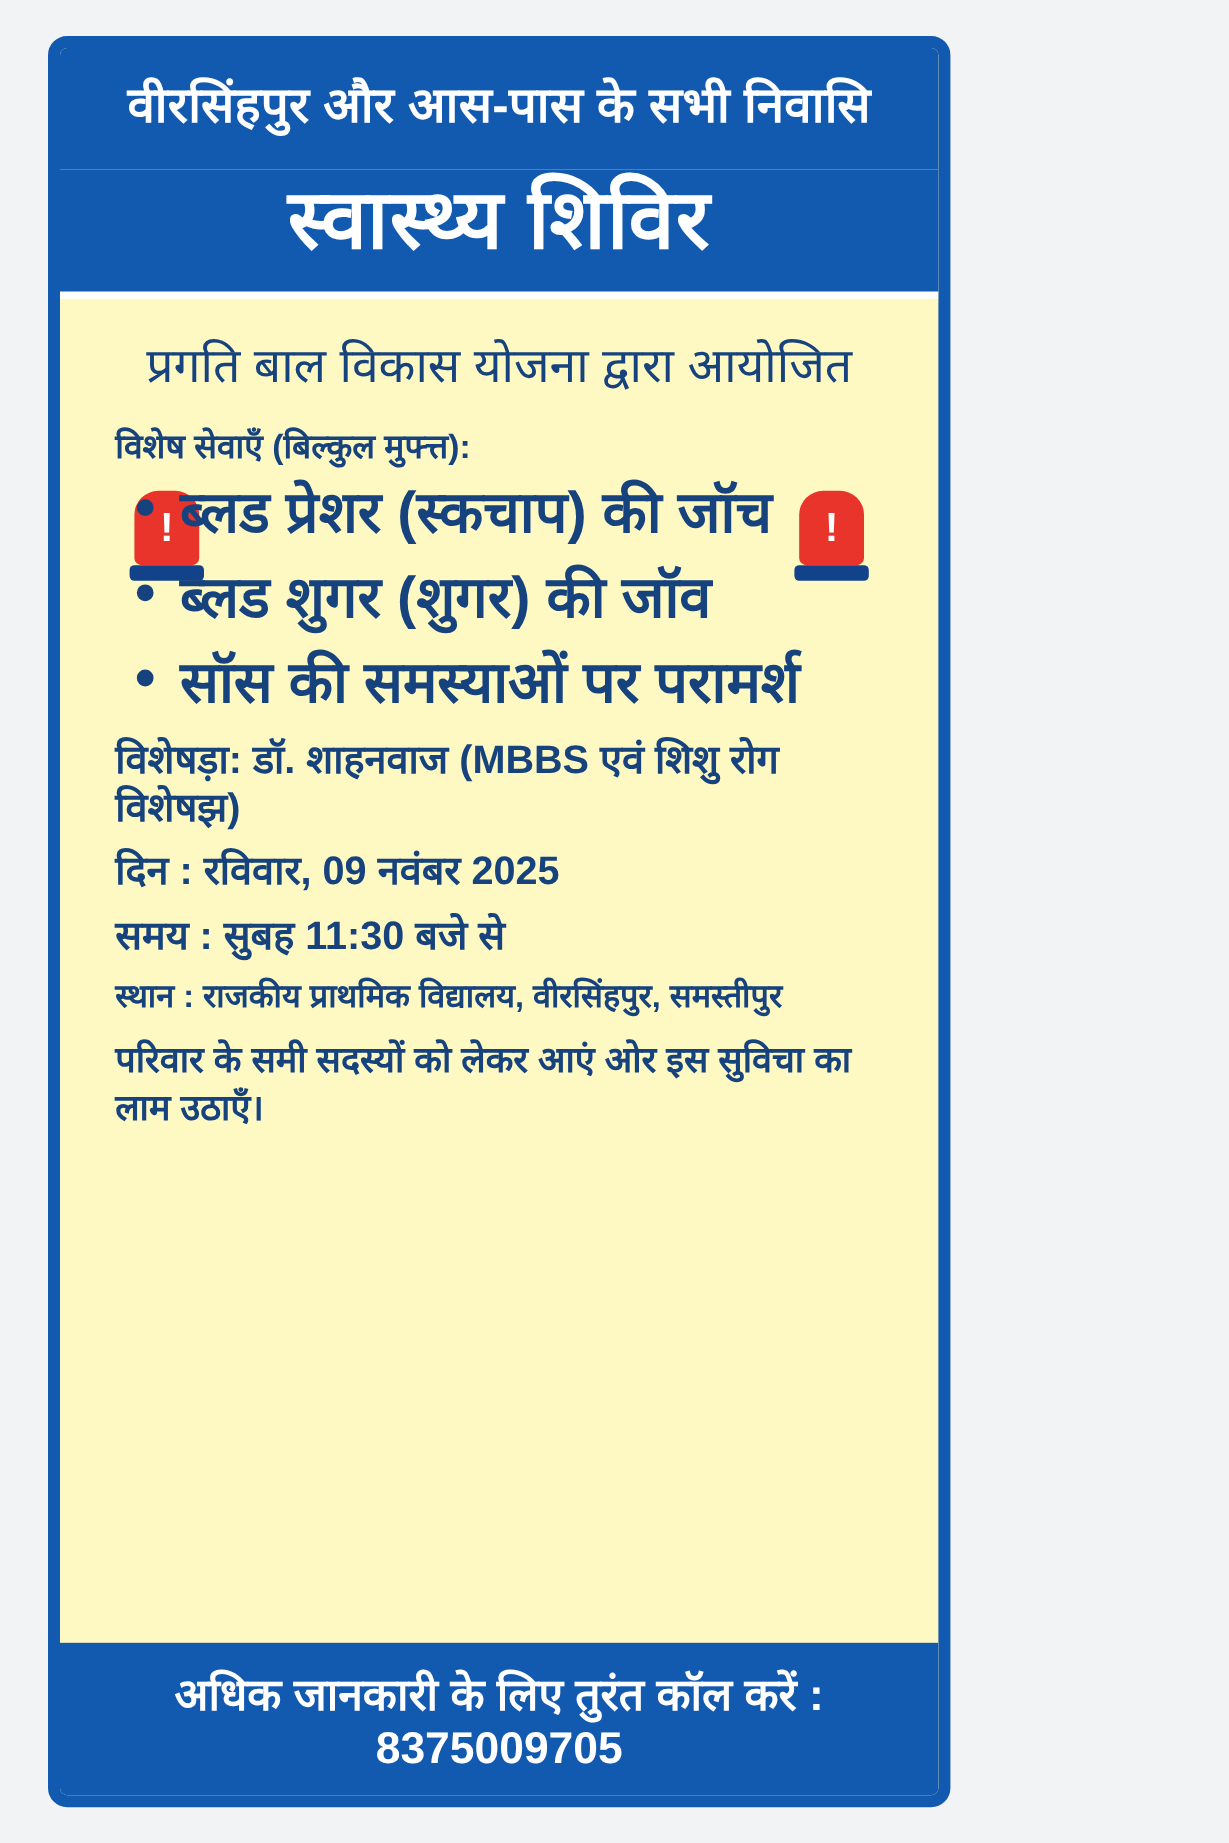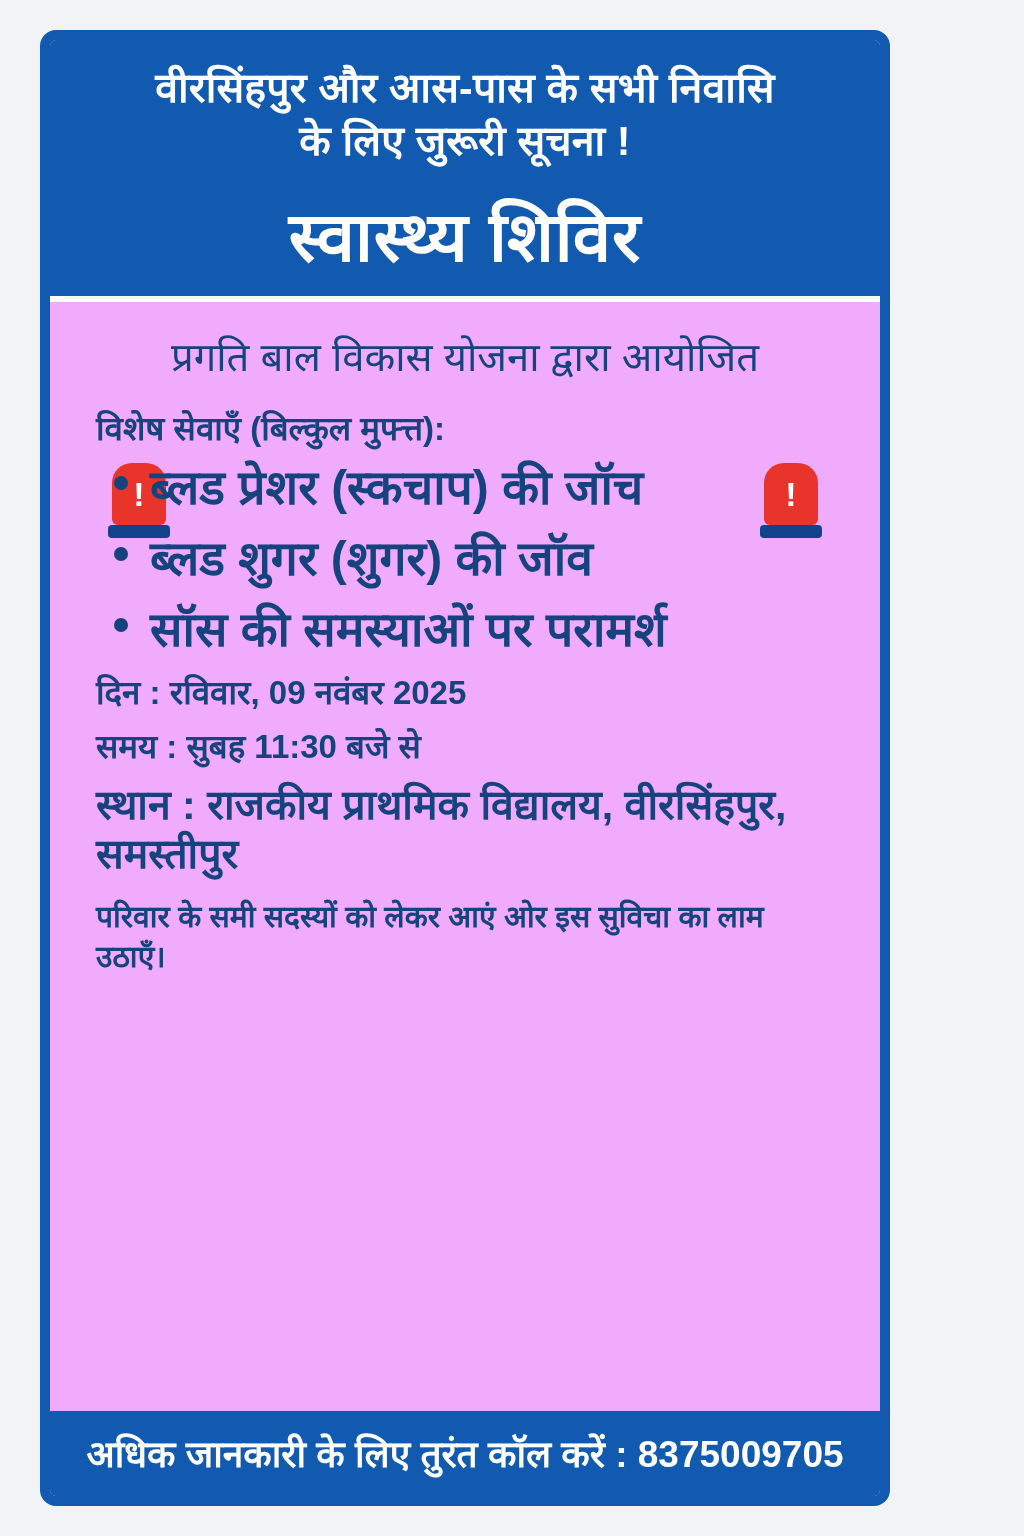--- a/index.html
+++ b/index.html
@@ -11,23 +11,23 @@
     width: 1024px;
     height: 1536px;
     font-family: "Liberation Sans", sans-serif;
     overflow: hidden;
   }
 
   .poster {
     position: absolute;
     left: 40px;
     top: 30px;
-    width: 850px;
+    width: 752px;
     height: 1476px;
-    background: #f0abfc;
+    background: #fef9c3;
     border: 10px solid #1259b0;
     border-radius: 16px;
     box-sizing: border-box;
     overflow: hidden;
   }
 
   
   .header-band {
     background: #1259b0;
     color: #ffffff;
@@ -127,21 +127,21 @@
     color: #16427e;
   }
   .organizer {
     text-align: center;
     font-size: 40px;
     font-weight: normal;
     color: #16427e;
     margin: 16px 0 22px 0;
   }
   .section-head {
-    font-size: 33px;
+    font-size: 28px;
     font-weight: bold;
     color: #16427e;
     margin: 0 0 10px 4px;
   }
   ul.services {
     list-style: none;
     margin: 0 0 14px 0;
     padding: 0 0 0 14px;
   }
   ul.services li {
@@ -165,21 +165,21 @@
   }
 
   .detail {
     font-size: 33px;
     font-weight: bold;
     color: #16427e;
     margin: 0 0 14px 4px;
     line-height: 1.2;
   }
   .detail.small {
-    font-size: 41px;
+    font-size: 27px;
   }
   .note {
     font-size: 30px;
     font-weight: bold;
     color: #16427e;
     line-height: 1.35;
     margin: 18px 0 0 4px;
   }
 
   
@@ -196,21 +196,20 @@
     font-weight: bold;
   }
 </style>
 </head>
 <body>
 
 <div class="poster">
 
   <div class="header-band">
     <div class="header-line">वीरसिंहपुर और आस-पास के सभी निवासि</div>
-    <div class="header-line">के लिए जुरूरी सूचना !</div>
   </div>
 
   <div class="title-zone">
 
     <div class="siren left">
       <div class="dome">!</div>
       <div class="base"></div>
     </div>
 
     <div class="siren right">
@@ -230,20 +229,21 @@
     <div class="organizer">प्रगति बाल विकास योजना द्वारा आयोजित</div>
 
     <div class="section-head">विशेष सेवाएँ (बिल्कुल मुफ्त्त):</div>
 
     <ul class="services">
       <li>ब्लड प्रेशर (स्कचाप) की जॉच</li>
       <li>ब्लड शुगर (शुगर) की जॉव</li>
       <li>सॉस की समस्याओं पर परामर्श</li>
     </ul>
 
+    <div class="detail">विशेषड़ा: डॉ. शाहनवाज (MBBS एवं शिशु रोग विशेषझ)</div>
     <div class="detail">दिन :   रविवार, 09 नवंबर 2025</div>
     <div class="detail">समय : सुबह 11:30 बजे से</div>
     <div class="detail small">स्थान : राजकीय प्राथमिक विद्यालय, वीरसिंहपुर, समस्तीपुर</div>
 
     <div class="note">परिवार के समी सदस्यों को लेकर आएं ओर इस सुविचा का लाम उठाएँ।</div>
   </div>
 
   <div class="footer-band">
     <span>अधिक जानकारी के लिए तुरंत कॉल करें : 8375009705</span>
   </div>

